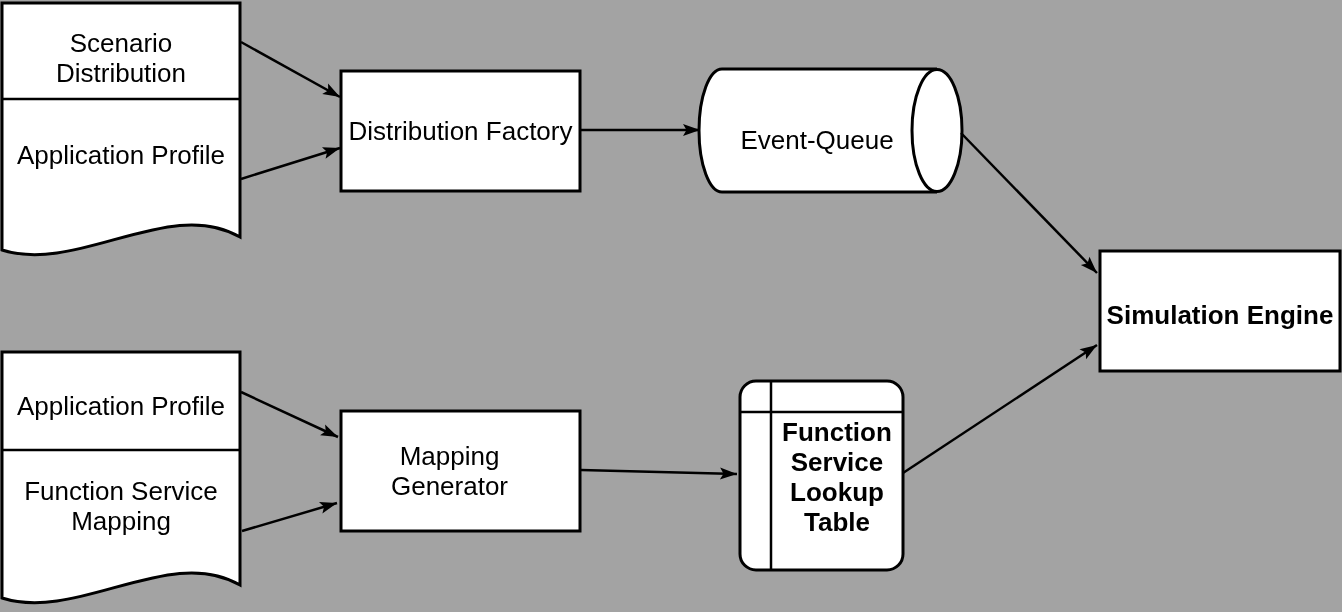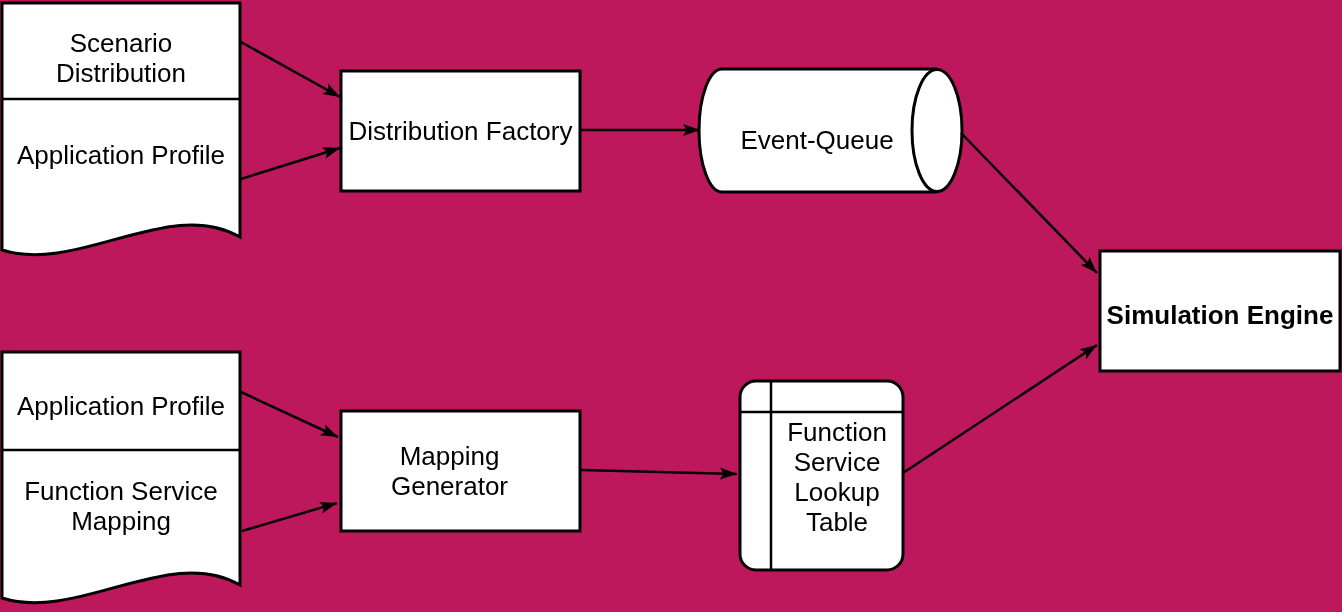--- a/index.html
+++ b/index.html
@@ -4,21 +4,21 @@
 <style>
   html, body {
     margin: 0;
     padding: 0;
     background: #ffffff;
   }
   .canvas {
     position: relative;
     width: 1342px;
     height: 612px;
-    background: #be185d;
+    background: #a3a3a3;
     font-family: "Liberation Sans", sans-serif;
     color: #000000;
     overflow: hidden;
   }
   .canvas svg {
     position: absolute;
     left: 0;
     top: 0;
   }
   .shape {
@@ -119,17 +119,17 @@
   </div>
 
   <div class="lbl" style="left:2px; top:450px; width:238px; height:112px;align-items:center;">
     <span>Function Service Mapping</span>
   </div>
 
   <div class="lbl" style="left:341px; top:411px; width:217px; height:120px;">
     <span>Mapping Generator</span>
   </div>
 
-  <div class="lbl" style="left:771px; top:412px; width:132px; height:130px;">
+  <div class="lbl" style="left:771px; top:412px; width:132px; height:130px;font-weight:bold;">
     <span>Function Service Lookup Table</span>
   </div>
 
 </div>
 
 </body></html>

